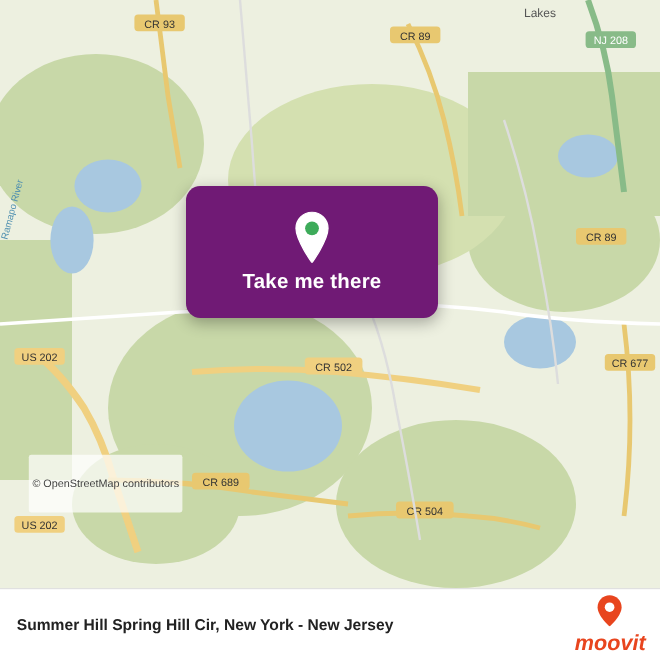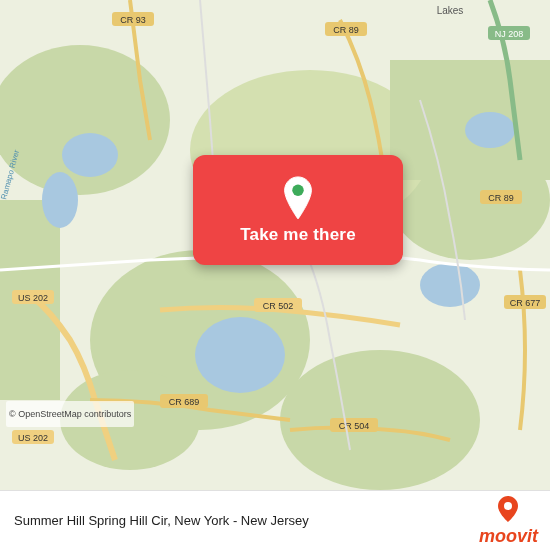--- a/index.html
+++ b/index.html
@@ -26,29 +26,28 @@
       height: 100%;
     }
 
     
     #take-me-there-card {
       position: absolute;
       top: 155px;
       left: 155px;
       width: 210px;
       height: 110px;
-      background-color: #ef4444;
+      background-color: #701a75;
       border-radius: 12px;
       display: flex;
       flex-direction: column;
       align-items: center;
       justify-content: center;
       cursor: pointer;
       box-shadow: 0 4px 12px rgba(0,0,0,0.3);
-      margin-left: 38px;
     }
 
     #location-pin-icon {
       width: 38px;
       height: 44px;
       margin-bottom: 6px;
     }
 
     #take-me-there-label {
       color: white;
@@ -70,32 +69,32 @@
     }
 
     #location-info {
       display: flex;
       flex-direction: column;
       justify-content: center;
     }
 
     #location-title {
       font-size: 13px;
-      font-weight: 400;
+      font-weight: 700;
       color: #222;
     }
 
     #map-attribution {
       position: absolute;
       bottom: 63px;
-      left: 6px;
+      left: 24px;
       font-size: 9px;
       color: #444;
       background: rgba(255,255,255,0.7);
-      padding: 8px 3px;
+      padding: 19px 3px;
       border-radius: 2px;
     }
 
     #moovit-logo {
       display: flex;
       align-items: center;
       gap: 4px;
       flex-direction: column;
     }
 

